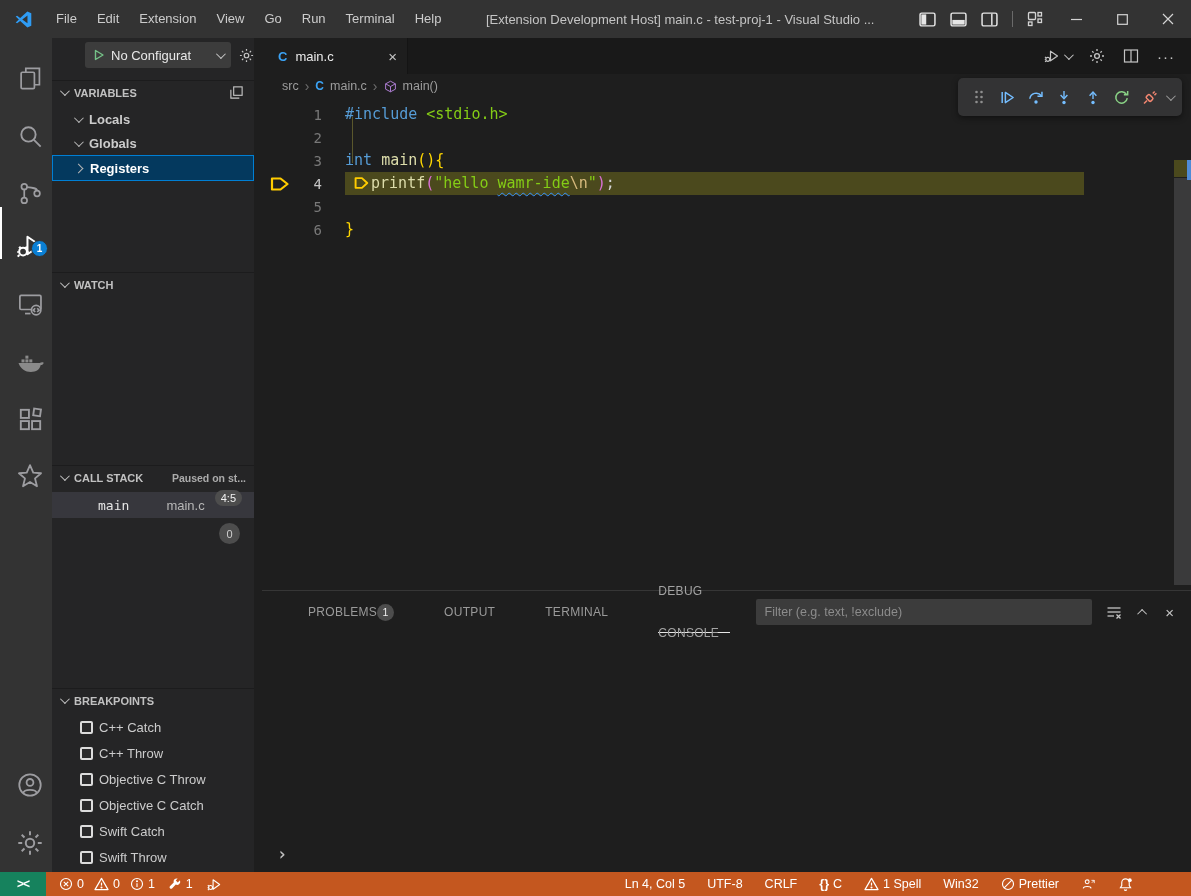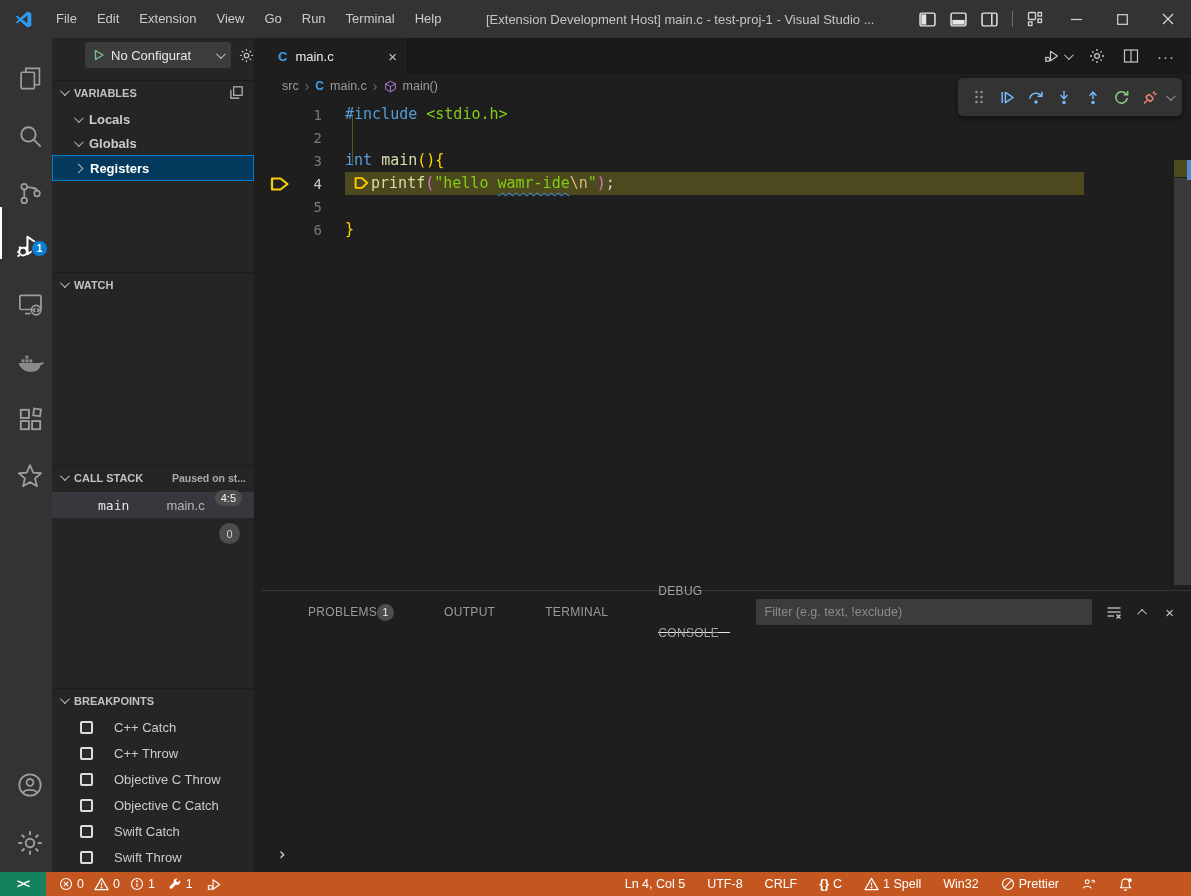--- a/index.html
+++ b/index.html
@@ -62,21 +62,21 @@
     background:#37373d; display:flex; align-items:center; }
   #frame-name { margin-left:46px; font-family:"DejaVu Sans Mono", monospace; font-size:13px; color:#e6e6e6; }
   #frame-file { margin-left:auto; color:#b7b7b7; }
   #frame-pos { margin:0 12px 14px 10px; background:#4d4d4d; color:#f2f2f2; font-size:11px;
     border-radius:9px; padding:2px 6px; }
   #session-badge { position:absolute; right:14px; top:485px; width:21px; height:21px;
     border-radius:50%; background:#4d4d4d; color:#cfcfcf; font-size:11px;
     display:flex; align-items:center; justify-content:center; }
 
   #breakpoints-list { position:absolute; left:0; top:676px; width:202px; }
-  .bp-row { height:26px; display:flex; align-items:center; gap:21px; padding-left:28px; color:#cccccc; }
+  .bp-row { height:26px; display:flex; align-items:center; gap:6px; padding-left:28px; color:#cccccc; }
   .bp-check { width:13px; height:13px; border:2px solid #dcdcdc; background:#2a2a2b; border-radius:2px; }
 
   
   #editor { position:absolute; left:262px; top:38px; width:929px; height:552px; background:#1e1e1e; }
   #tabbar { position:absolute; left:0; top:0; width:929px; height:36px; background:#191919;
     display:flex; align-items:center; }
   #tab-main { width:146px; height:36px; background:#1e1e1e; display:flex; align-items:center;
     gap:8px; padding:0 10px 0 16px; border-right:1px solid #141414; }
   .c-file-icon { color:#3ba3f5; font-weight:bold; font-size:13px; }
   #tab-label { color:#eaeaea; }

